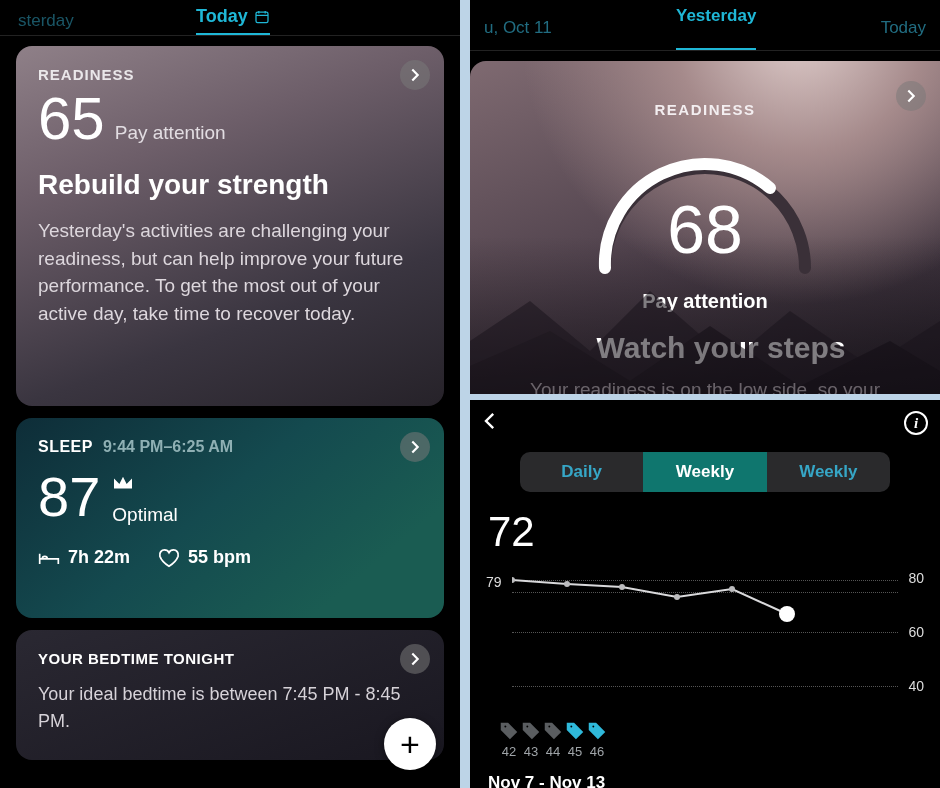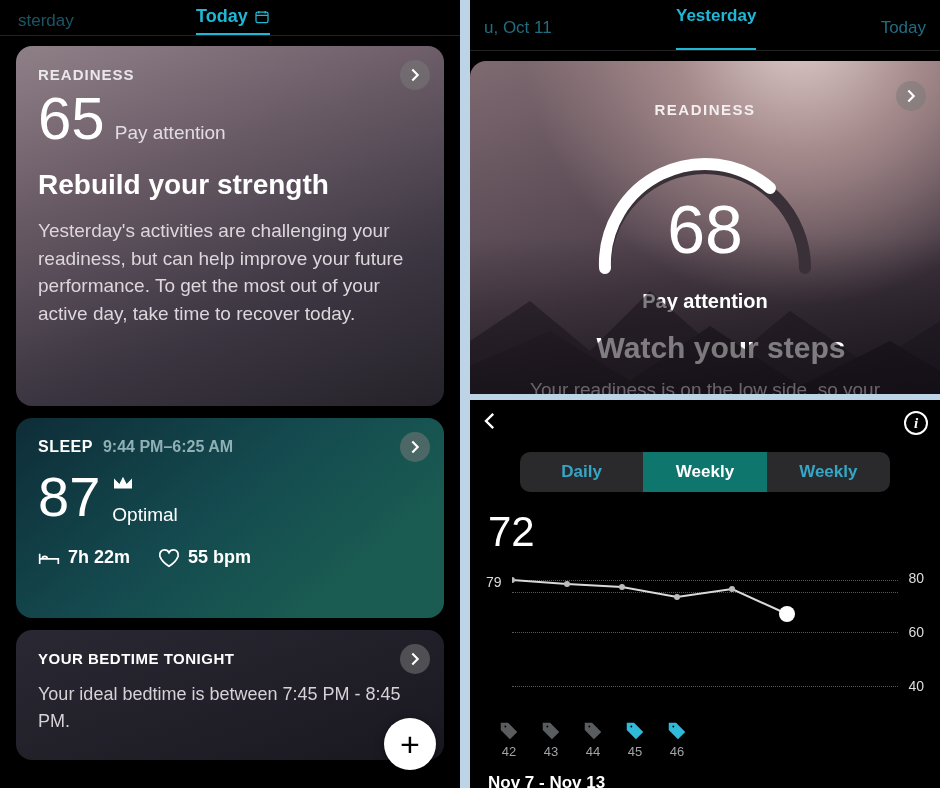--- a/index.html
+++ b/index.html
@@ -145,21 +145,21 @@
   .seg .active { background:#0f766e; color:#fff;}
   .rb-score { font-size:42px; font-weight:500; margin:16px 0 0 6px;}
   .chart {
     position:relative; height:150px; margin-top:6px;
   }
   .ylab { position:absolute; right:4px; font-size:14px; color:#ddd;}
   .sidelab { position:absolute; left:4px; font-size:14px; color:#ddd;}
   .grid-line { position:absolute; left:30px; right:30px; border-top:1px dotted #555;}
   .chart svg { position:absolute; left:30px; top:0; }
   .weeks {
-    display:flex; gap:20px; margin:8px 0 0 16px;
+    display:flex; margin:8px 0 0 16px;
   }
   .wk { display:flex; flex-direction:column; align-items:center; gap:2px;}
   .wk svg { width:22px; height:22px;}
   .wk span { font-size:13px; color:#9fa4a8;}
   .wk.sel svg path { fill:#2fb9da;}
   .wk:not(.sel) svg path { fill:#5a5d60;}
   .range { font-size:17px; font-weight:600; color:#fff; margin:14px 0 0 6px;}
   
   .mtn {
     position:absolute; bottom:0; left:0; right:0; height:140px; opacity:.55;

